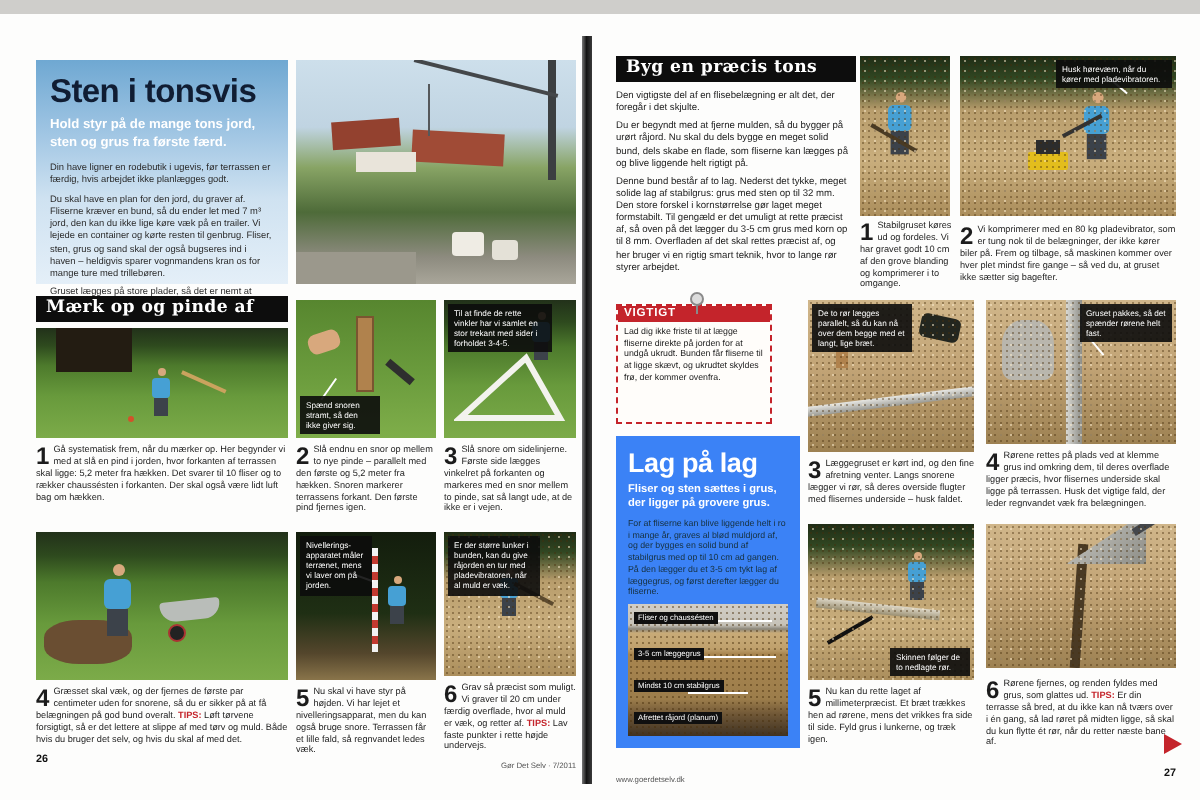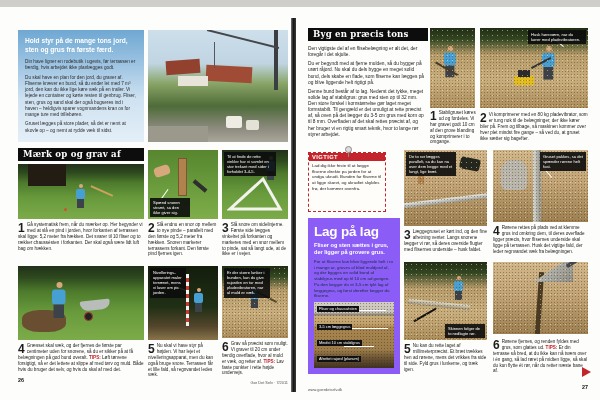--- a/index.html
+++ b/index.html
@@ -34,21 +34,21 @@
   .kick{margin:0 0 5px;font-size:6.6px;line-height:1.3;color:#fff;font-weight:bold;}
   .ibody{margin:0 0 3px;font-size:4.7px;line-height:1.33;color:#2b2b2b;}
   .vig{position:absolute;left:308px;top:152px;width:78px;height:60px;box-sizing:border-box;
        border:1px dashed #c4242b;background:#fffdfa;}
   .vig-head{background:#c4242b;color:#fff;font-weight:bold;font-size:5.8px;padding:1px 3px;letter-spacing:.4px;}
   .vig-body{margin:0;padding:2px 3px;font-size:4.4px;line-height:1.3;color:#222;}
   .pin{position:absolute;top:-7px;left:36px;width:5px;height:5px;border:1px solid #8a8a8a;
        border-radius:50%;background:#dcdcdc;z-index:3;}
   .pin::after{content:"";position:absolute;top:5px;left:1.6px;width:1px;height:5px;background:#8a8a8a;}
   .lagbox{position:absolute;left:308px;top:218px;width:92px;height:156px;box-sizing:border-box;
-          padding:6px;background:#8b5cf6;}
+          padding:6px;background:#3b82f6;}
   .lagbox h2{margin:0 0 3px;font-size:13.5px;font-weight:bold;color:#fff;letter-spacing:-.2px;}
   .lagkick{margin:0 0 3px;font-size:5.6px;line-height:1.25;color:#fff;font-weight:bold;}
   .lagbody{margin:0 0 3px;font-size:4.4px;line-height:1.3;color:#16303e;}
   .xsec{position:relative;width:80px;height:66px;overflow:hidden;
         background:linear-gradient(180deg,#d2cec5 0%,#c6c2b8 16%,#8a8578 19%,#c8ab78 22%,#bfa06c 34%,#a8854f 38%,#9c7d4b 72%,#6e5636 84%,#3f3222 100%);}
   .xsec::after{content:"";position:absolute;inset:0;
       background-image:radial-gradient(rgba(70,45,10,.45) .5px,transparent .7px);background-size:3px 3px;}
   .xlab{position:absolute;left:3px;background:#101010;color:#fff;font-size:3.9px;
         line-height:1.15;padding:1px 2px;max-width:42px;z-index:3;}
   .xline{position:absolute;height:1px;background:#fff;z-index:2;}
@@ -64,39 +64,40 @@
 </head>
 <body>
 
 <div class="canvas">
   <i class="topstrip"></i>
   <i class="gutter"></i>
 
   <section>
 
     <div class="intro">
+      <h1>Sten i tonsvis</h1>
       <p class="kick">Hold styr på de mange tons jord, sten og grus fra første færd.</p>
       <p class="ibody">Din have ligner en rodebutik i ugevis, før terrassen er færdig, hvis arbejdet ikke planlægges godt.</p>
       <p class="ibody">Du skal have en plan for den jord, du graver af. Fliserne kræver en bund, så du ender let med 7 m³ jord, den kan du ikke lige køre væk på en trailer. Vi lejede en container og kørte resten til genbrug. Fliser, sten, grus og sand skal der også bugseres ind i haven – heldigvis sparer vognmandens kran os for mange ture med trillebøren.</p>
       <p class="ibody">Gruset lægges på store plader, så det er nemt at skovle op – og nemt at rydde væk til sidst.</p>
     </div>
 
     <figure class="photo ph-hero" style="left:148px;top:30px;width:140px;height:112px;margin:0">
       <i class="shape" style="left:18px;top:30px;width:34px;height:14px;background:#93412f;transform:rotate(-4deg)"></i>
       <i class="shape" style="left:58px;top:36px;width:46px;height:16px;background:#a04b36;transform:rotate(3deg)"></i>
       <i class="shape" style="left:30px;top:46px;width:30px;height:10px;background:#e9e4da"></i>
       <i class="shape" style="left:126px;top:0;width:4px;height:60px;background:#3c3f41"></i>
       <i class="shape" style="left:58px;top:8px;width:74px;height:2px;background:#44474a;transform:rotate(14deg)"></i>
       <i class="shape" style="left:66px;top:12px;width:1px;height:26px;background:#55585b"></i>
       <i class="shape" style="left:78px;top:86px;width:16px;height:12px;background:#efece4;border-radius:2px"></i>
       <i class="shape" style="left:98px;top:90px;width:13px;height:10px;background:#e4e1d7;border-radius:2px"></i>
       <i class="shape" style="left:0;top:96px;width:60px;height:16px;background:#9b988c"></i>
     </figure>
 
-    <div class="bar" style="left:18px;top:148px;width:116px">Mærk op og grav af</div>
+    <div class="bar" style="left:18px;top:148px;width:116px">Mærk op og pinde af</div>
 
     <figure class="photo ph-grass" style="left:18px;top:164px;width:126px;height:55px;margin:0">
       <i class="shape" style="left:10px;top:0;width:38px;height:22px;background:#231c12"></i>
       <span class="fig" style="position:absolute;left:58px;top:20px">
           <span class="f-head"></span>
           <span class="f-torso"></span>
           <span class="f-legs"></span>
         </span>
       <i class="shape" style="left:72px;top:26px;width:24px;height:1.5px;background:#caa35e;transform:rotate(24deg)"></i>
       <i class="shape" style="left:46px;top:44px;width:3px;height:3px;border-radius:50%;background:#d2522a"></i>

